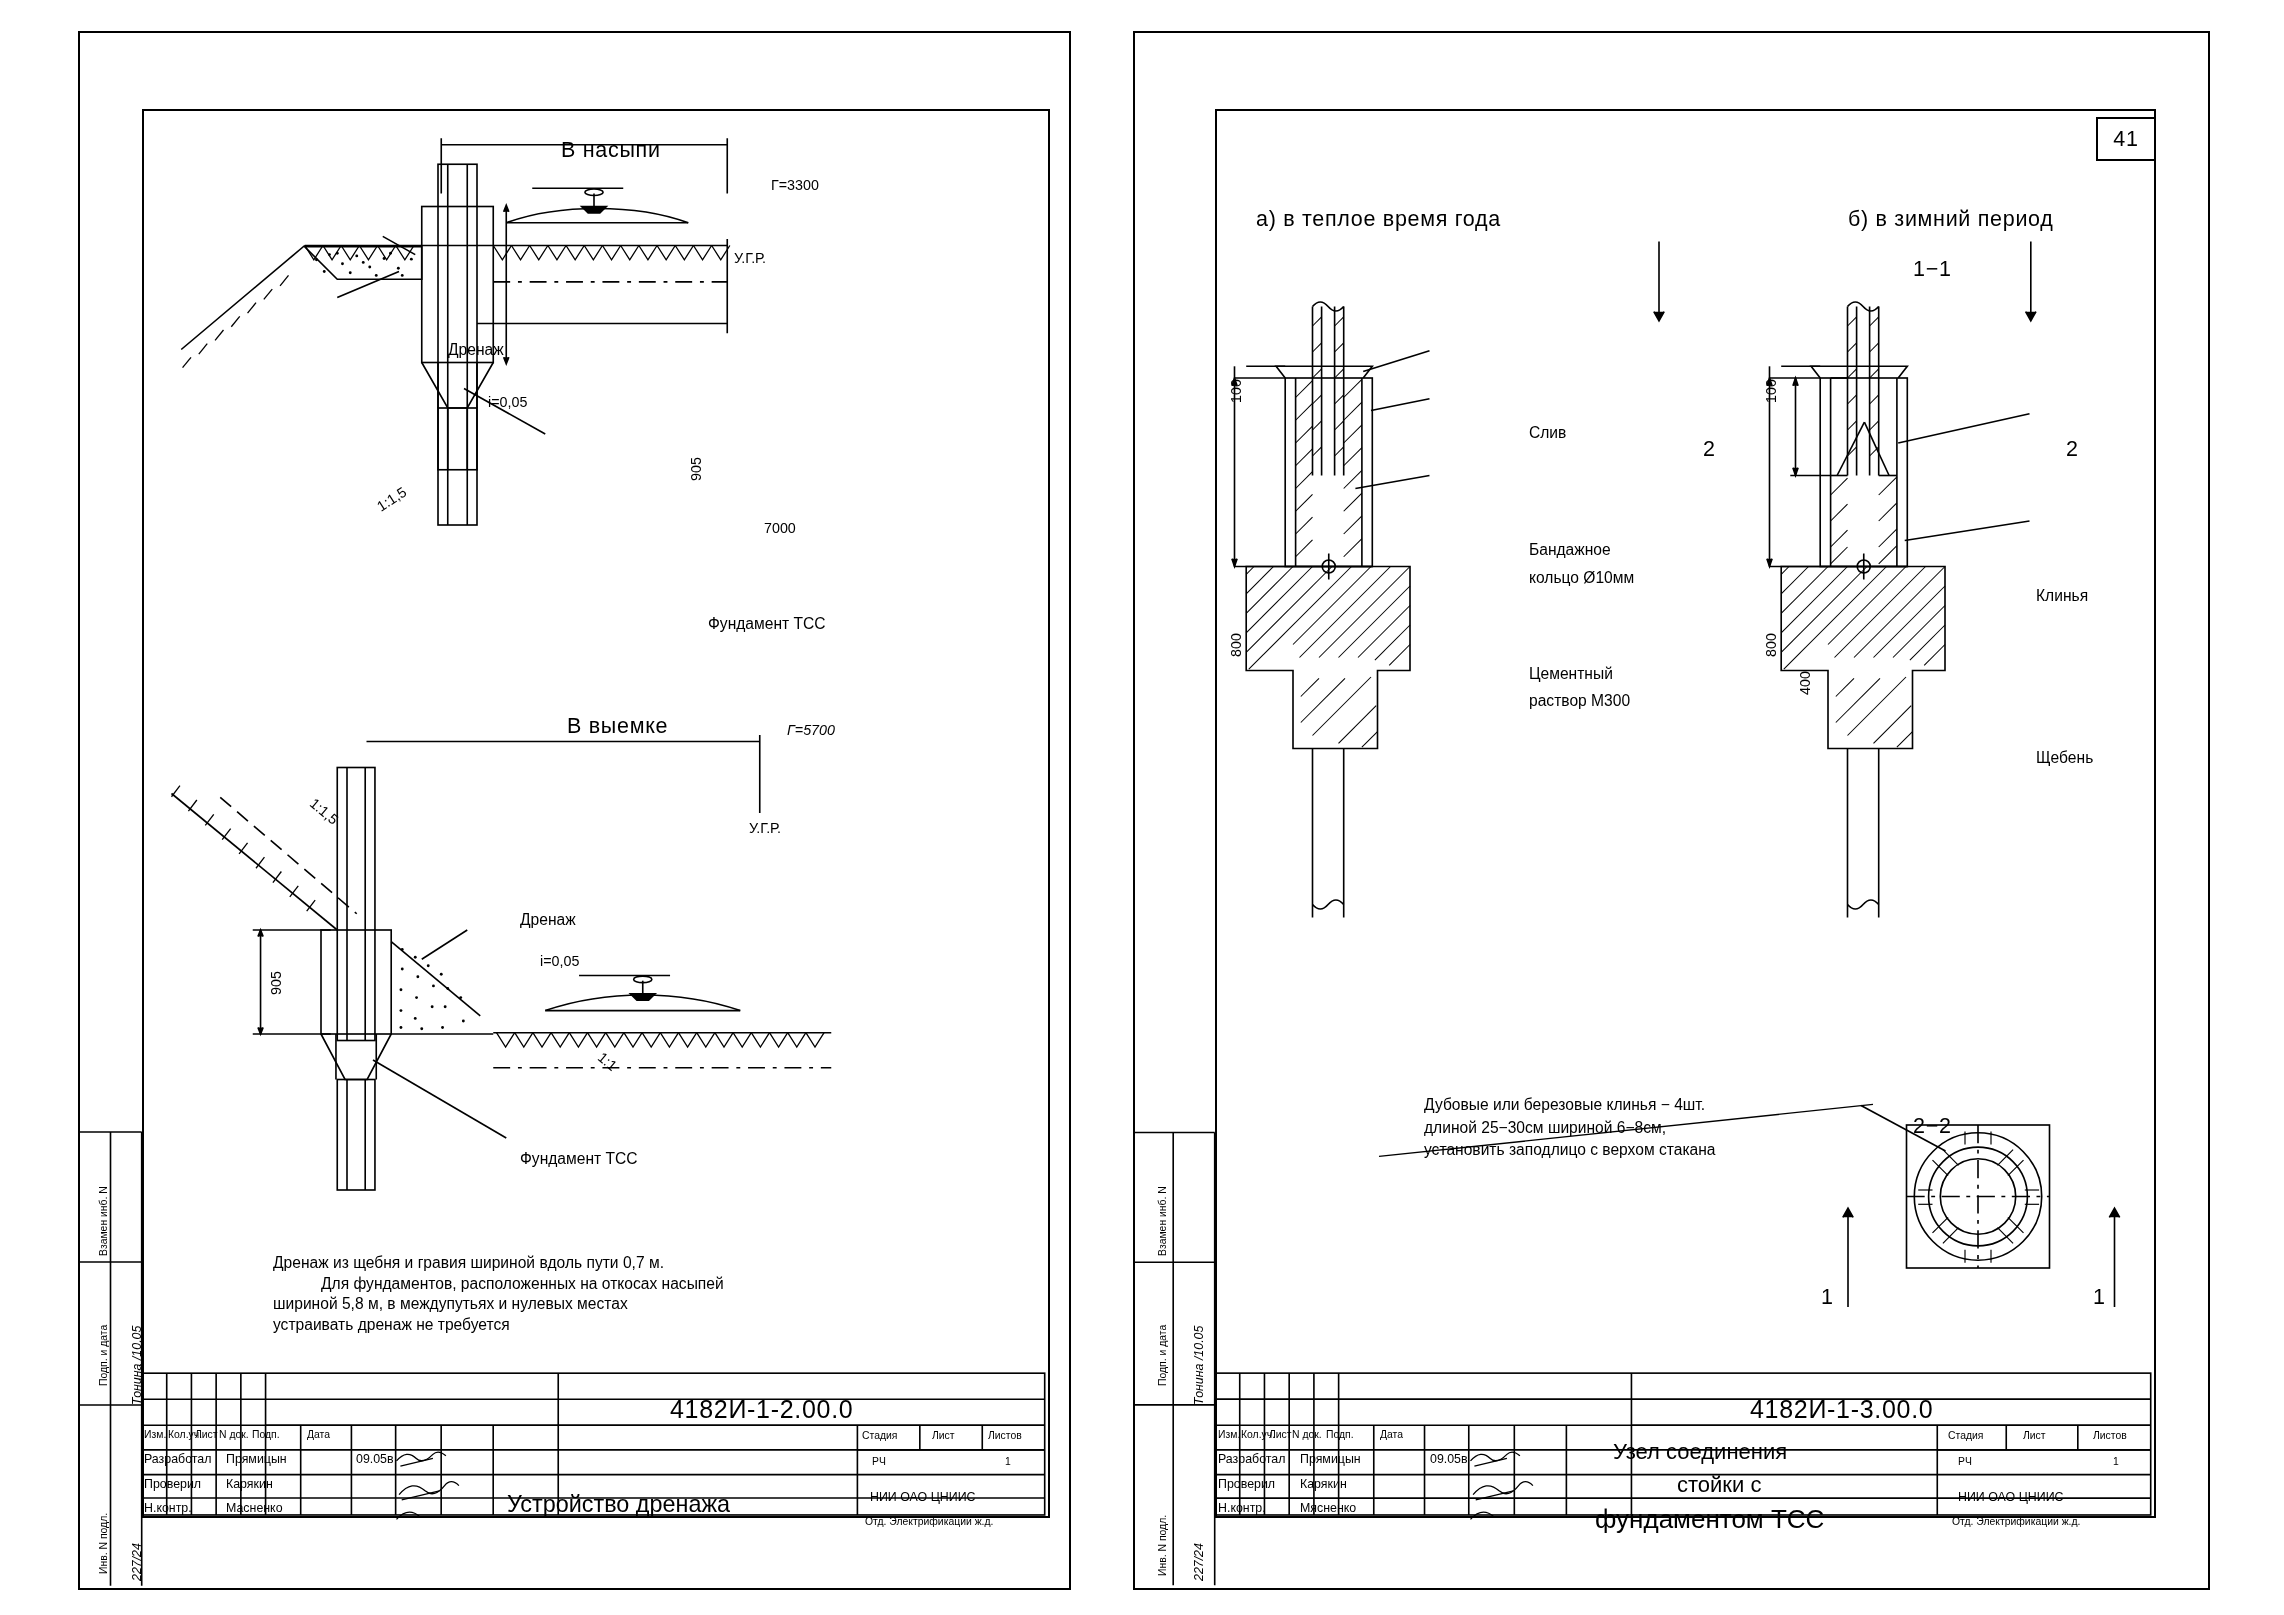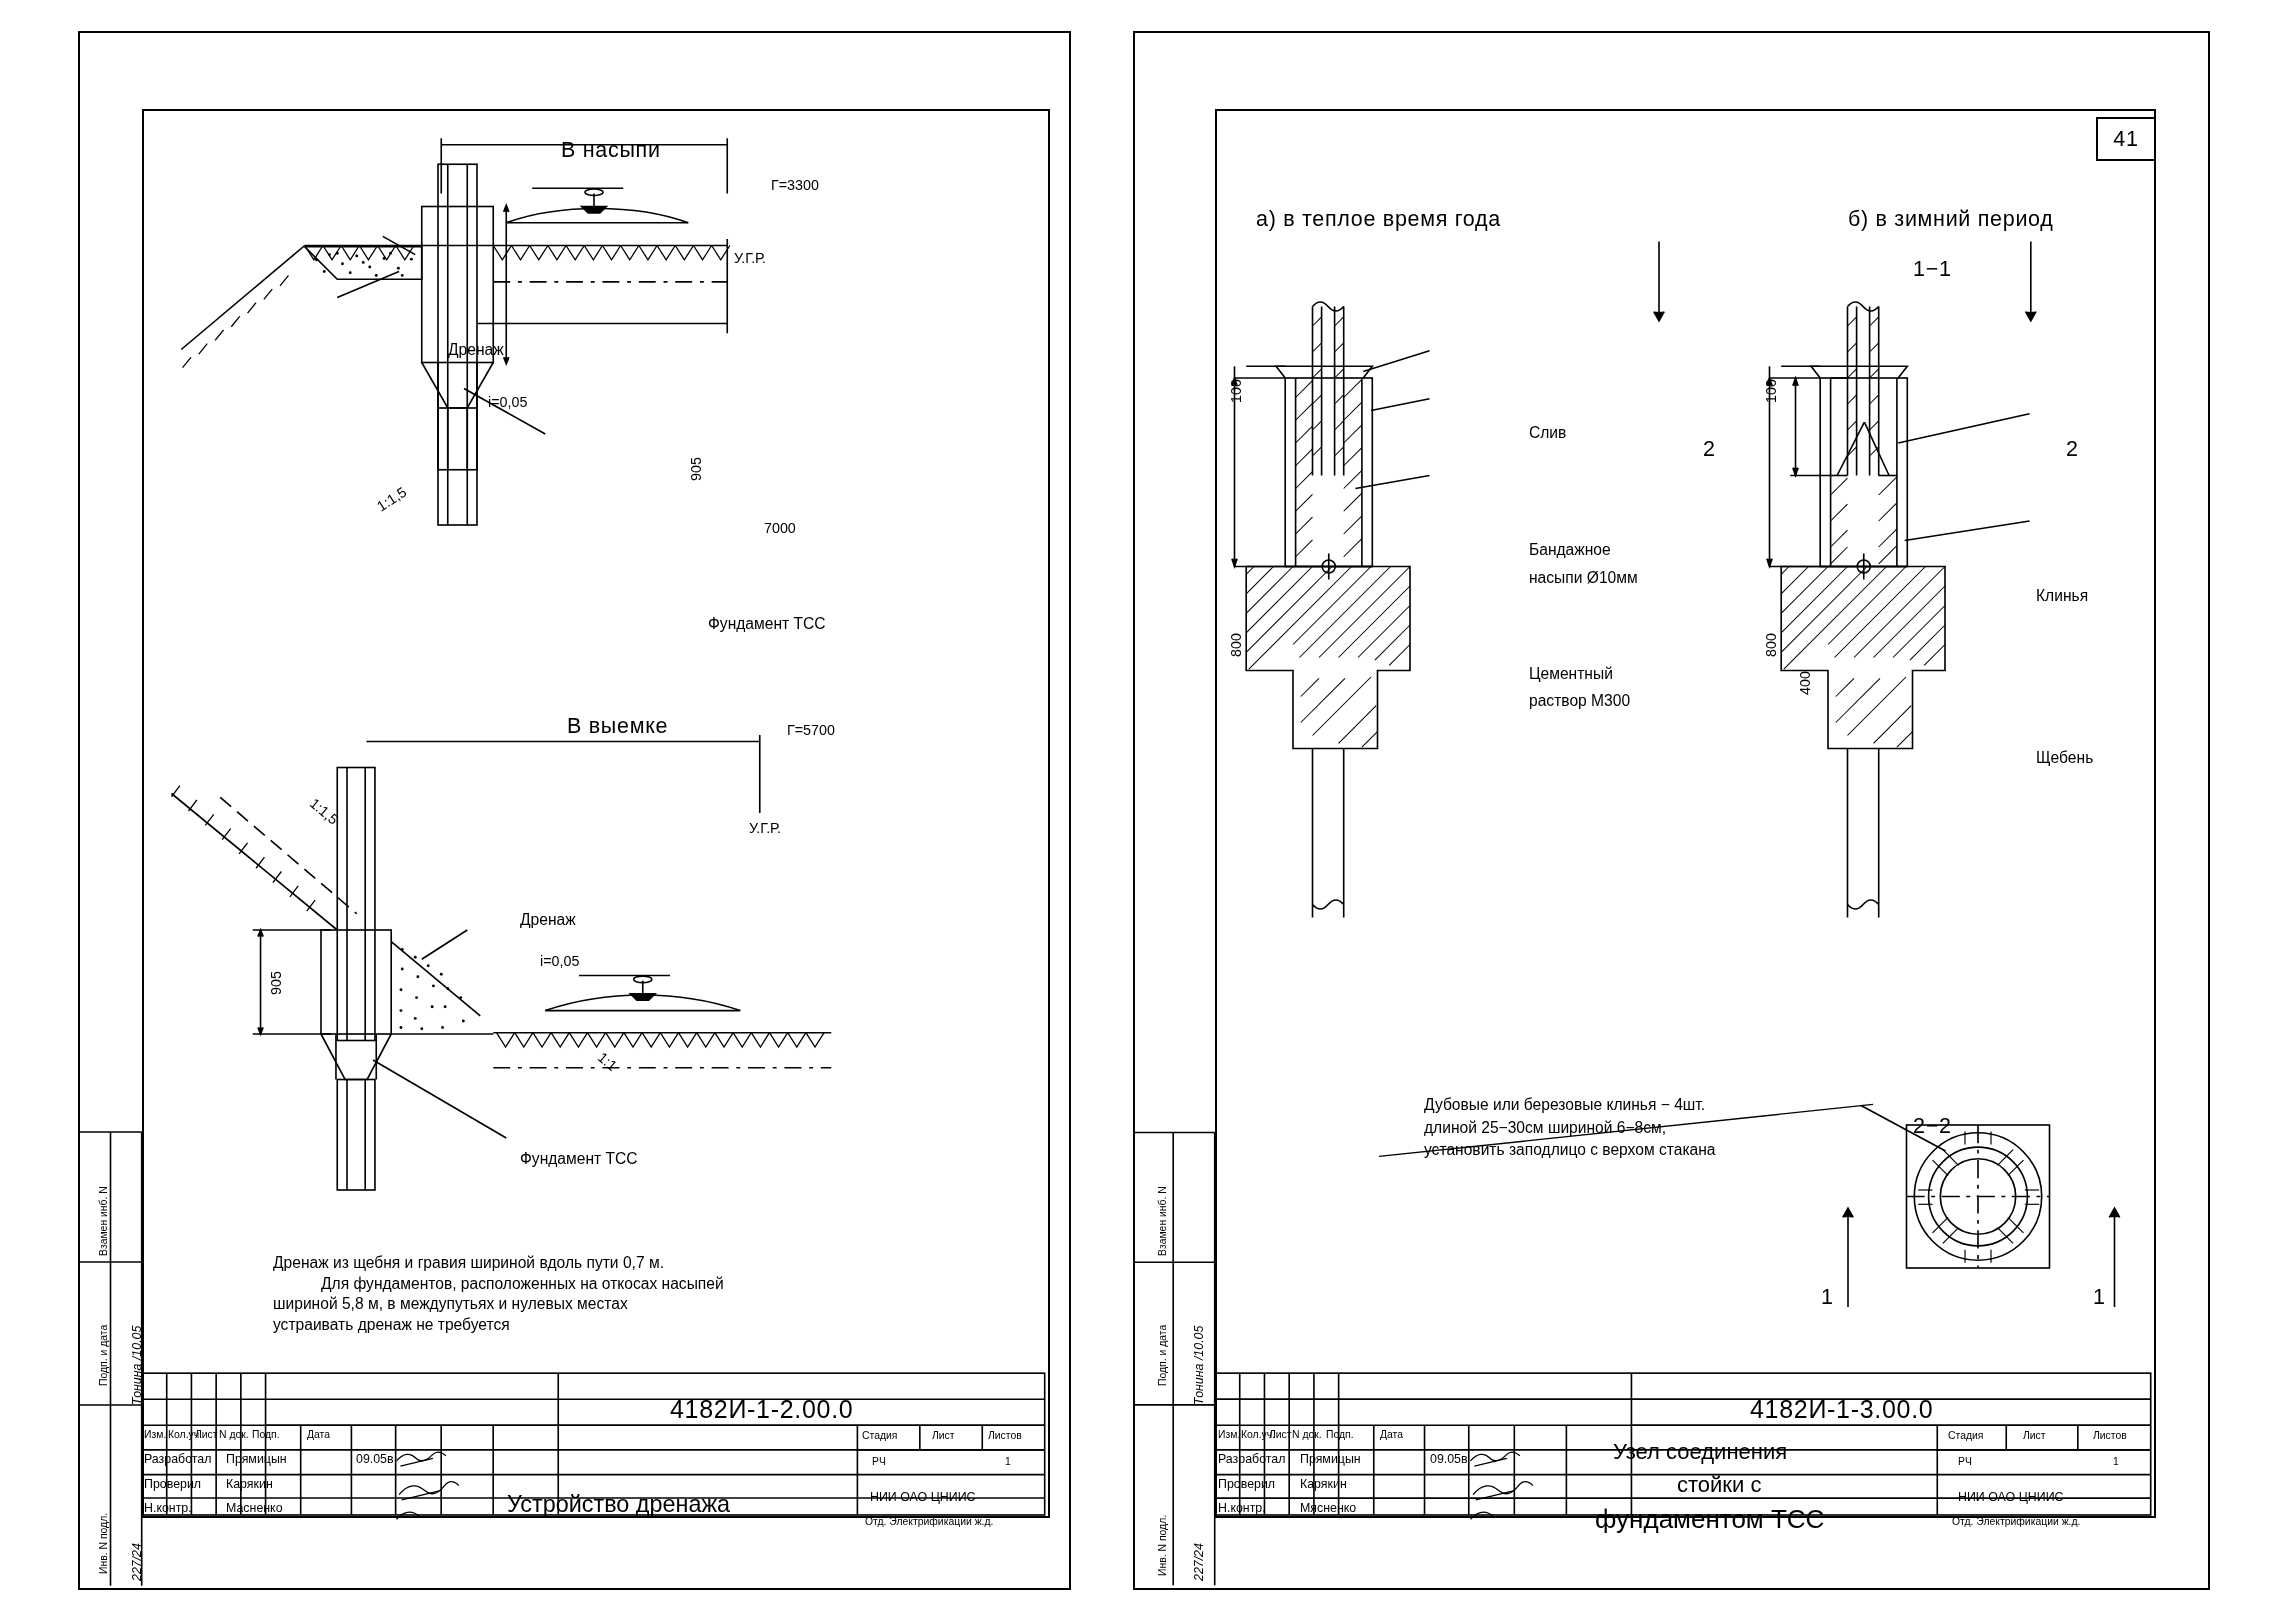--- a/index.html
+++ b/index.html
@@ -228,21 +228,21 @@
     <line x1="170" y1="300" x2="290" y2="300"></line>
     <line x1="170" y1="460" x2="290" y2="460"></line>
     <path d="M178 310 l4 -10 l4 10" fill="#000"></path>
     <path d="M178 450 l4 10 l4 -10" fill="#000"></path>
 
     <line x1="500" y1="300" x2="430" y2="345"></line>
     <line x1="560" y1="620" x2="355" y2="500"></line>
   </g>
 </svg>
 
-<div class="lbl dim" style="left:787px;top:722px;">Г=5700</div>
+<div class="lbl dim" style="left:787px;top:722px;font-style:italic;">Г=5700</div>
 <div class="lbl dim" style="left:749px;top:820px;">У.Г.Р.</div>
 <div class="lbl nt" style="left:520px;top:911px;">Дренаж</div>
 <div class="lbl dim" style="left:540px;top:953px;">i=0,05</div>
 <div class="lbl dim rot" style="left:317px;top:795px;transform:rotate(40deg);">1:1,5</div>
 <div class="lbl dim rot" style="left:605px;top:1049px;transform:rotate(40deg);">1:1</div>
 <div class="lbl dim rot" style="left:268px;top:995px;transform:rotate(-90deg);">905</div>
 <div class="lbl nt" style="left:520px;top:1150px;">Фундамент ТСС</div>
 
 <div style="position:absolute;left:273px;top:1254px;width:703px;">
   <div class="lbl nt" style="position:relative;left:0;top:0;">Дренаж из щебня и гравия шириной вдоль пути 0,7 м.</div>
@@ -435,21 +435,21 @@
     <line x1="240" y1="200" x2="330" y2="182"></line>
     <line x1="216" y1="320" x2="330" y2="300"></line>
   </g>
 </svg>
 
 <div class="lbl dim rot" style="left:1228px;top:403px;transform:rotate(-90deg);">100</div>
 <div class="lbl dim rot" style="left:1228px;top:657px;transform:rotate(-90deg);">800</div>
 
 <div class="lbl nt" style="left:1529px;top:424px;">Слив</div>
 <div class="lbl nt" style="left:1529px;top:541px;">Бандажное</div>
-<div class="lbl nt" style="left:1529px;top:569px;">насыпи Ø10мм</div>
+<div class="lbl nt" style="left:1529px;top:569px;">кольцо Ø10мм</div>
 <div class="lbl nt" style="left:1529px;top:665px;">Цементный</div>
 <div class="lbl nt" style="left:1529px;top:692px;">раствор М300</div>
 
 <svg style="left:1750px;top:280px;width:455px;height:729px;" viewBox="0 0 700 1120" width="455" height="729">
   <g stroke="#000" fill="none" stroke-width="2.5">
     <path d="M150 40 q12 -14 24 0 q12 14 24 0"></path>
     <line x1="150" y1="40" x2="150" y2="300"></line>
     <line x1="198" y1="40" x2="198" y2="300"></line>
     <line x1="164" y1="40" x2="164" y2="300"></line>
     <line x1="184" y1="40" x2="184" y2="300"></line>

